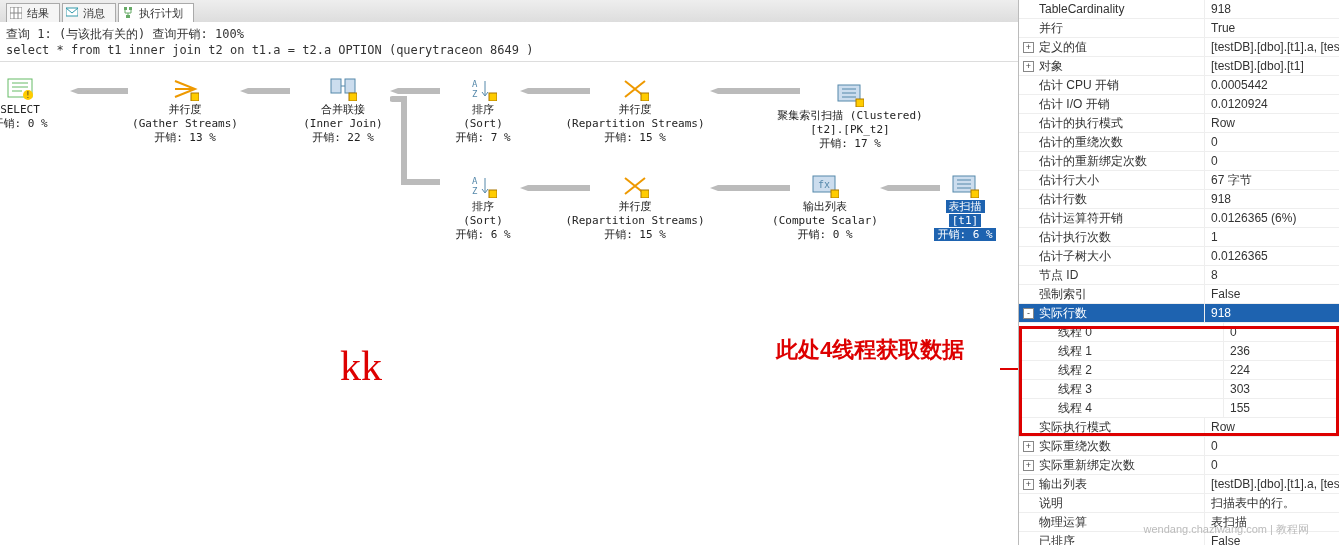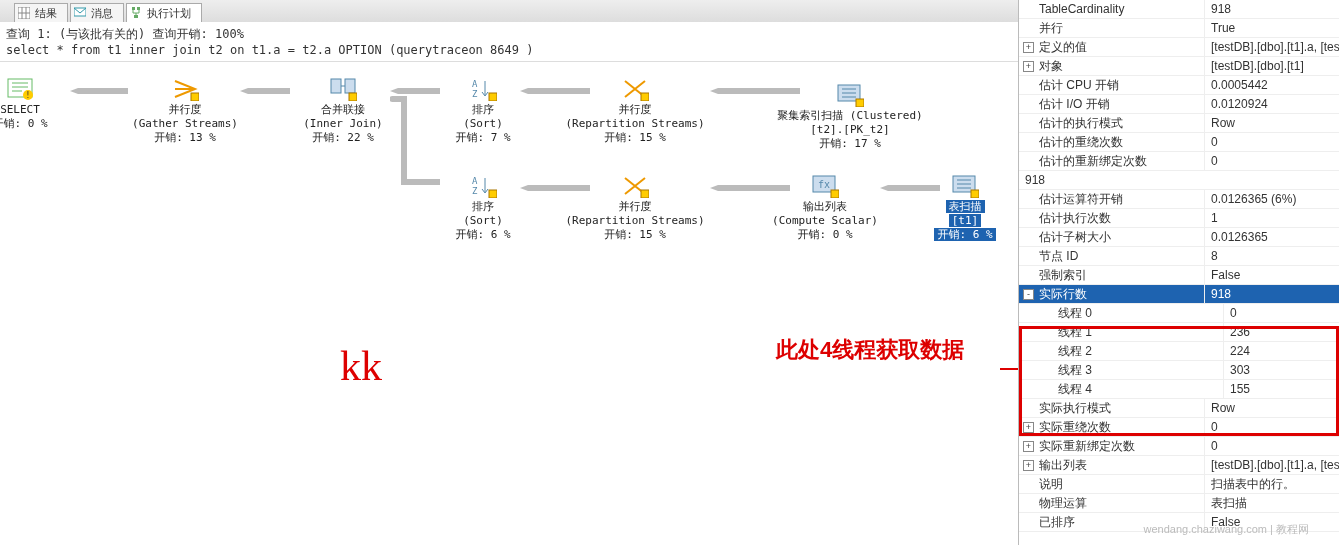--- a/index.html
+++ b/index.html
@@ -1,17 +1,17 @@
 <!DOCTYPE html>
 <html><head>
 <meta charset="utf-8">
 <style>
 html,body{margin:0;padding:0;font-family:"Microsoft YaHei","SimSun",Arial,sans-serif;font-size:12px;color:#333;background:#fff}
 body{width:1339px;height:545px;overflow:hidden;position:relative}
-.tabs{position:absolute;top:0;left:0;right:0;height:22px;background:linear-gradient(#eee,#ddd);border-bottom:1px solid #aaa;display:flex;align-items:flex-end;padding-left:14px}
+.tabs{position:absolute;top:0;left:0;right:0;height:22px;background:linear-gradient(#eee,#ddd);border-bottom:1px solid #aaa;display:flex;align-items:flex-end;padding-left:6px}
 .tab{border:1px solid #aaa;border-bottom:none;padding:2px 10px 1px 20px;margin-right:2px;background:#f5f5f5;font-size:11px;position:relative;color:#333}
 .tab.active{background:#fff}
 .tab .ticon{position:absolute;left:3px;top:3px;width:12px;height:12px}
 .main{position:absolute;top:22px;left:0;width:1018px;bottom:0;border-right:4px solid #22c55e;background:#fff;overflow:hidden}
 .qhdr{padding:4px 6px;font-family:"SimSun",monospace;font-size:12px;color:#333;border-bottom:1px solid #ddd;white-space:pre}
 .plan{position:relative;width:100%;height:460px}
 .node{position:absolute;width:150px;text-align:center;font-family:"SimSun",monospace;font-size:11px;color:#222}
 .node .ic{margin:0 auto 2px;width:28px;height:24px;display:block}
 .node .lbl{line-height:14px}
 .node.sel{color:#fff}
@@ -221,20 +221,25 @@
     </div>
     <div class="prow">
       <div class="k"><span>估计的重绕次数</span></div>
       <div class="v">0</div>
     </div>
     <div class="prow">
       <div class="k"><span>估计的重新绑定次数</span></div>
       <div class="v">0</div>
     </div>
     <div class="prow">
+      <div class="k"><span>估计行大小</span></div>
+      <div class="v">67 字节</div>
+    </div>
+    <div class="prow">
+      <div class="k"><span>估计行数</span></div>
       <div class="v">918</div>
     </div>
     <div class="prow">
       <div class="k"><span>估计运算符开销</span></div>
       <div class="v">0.0126365 (6%)</div>
     </div>
     <div class="prow">
       <div class="k"><span>估计执行次数</span></div>
       <div class="v">1</div>
     </div>

